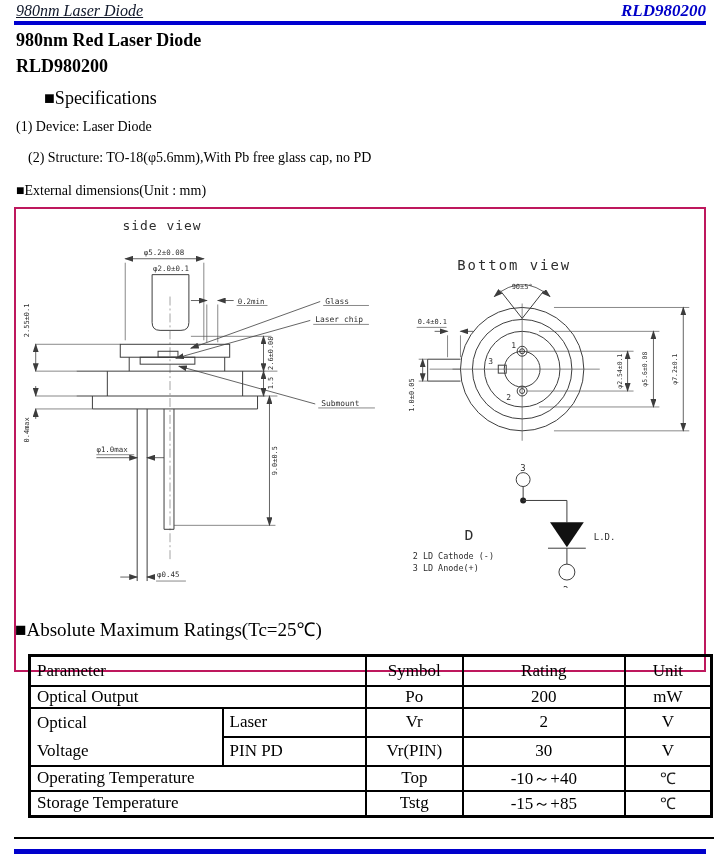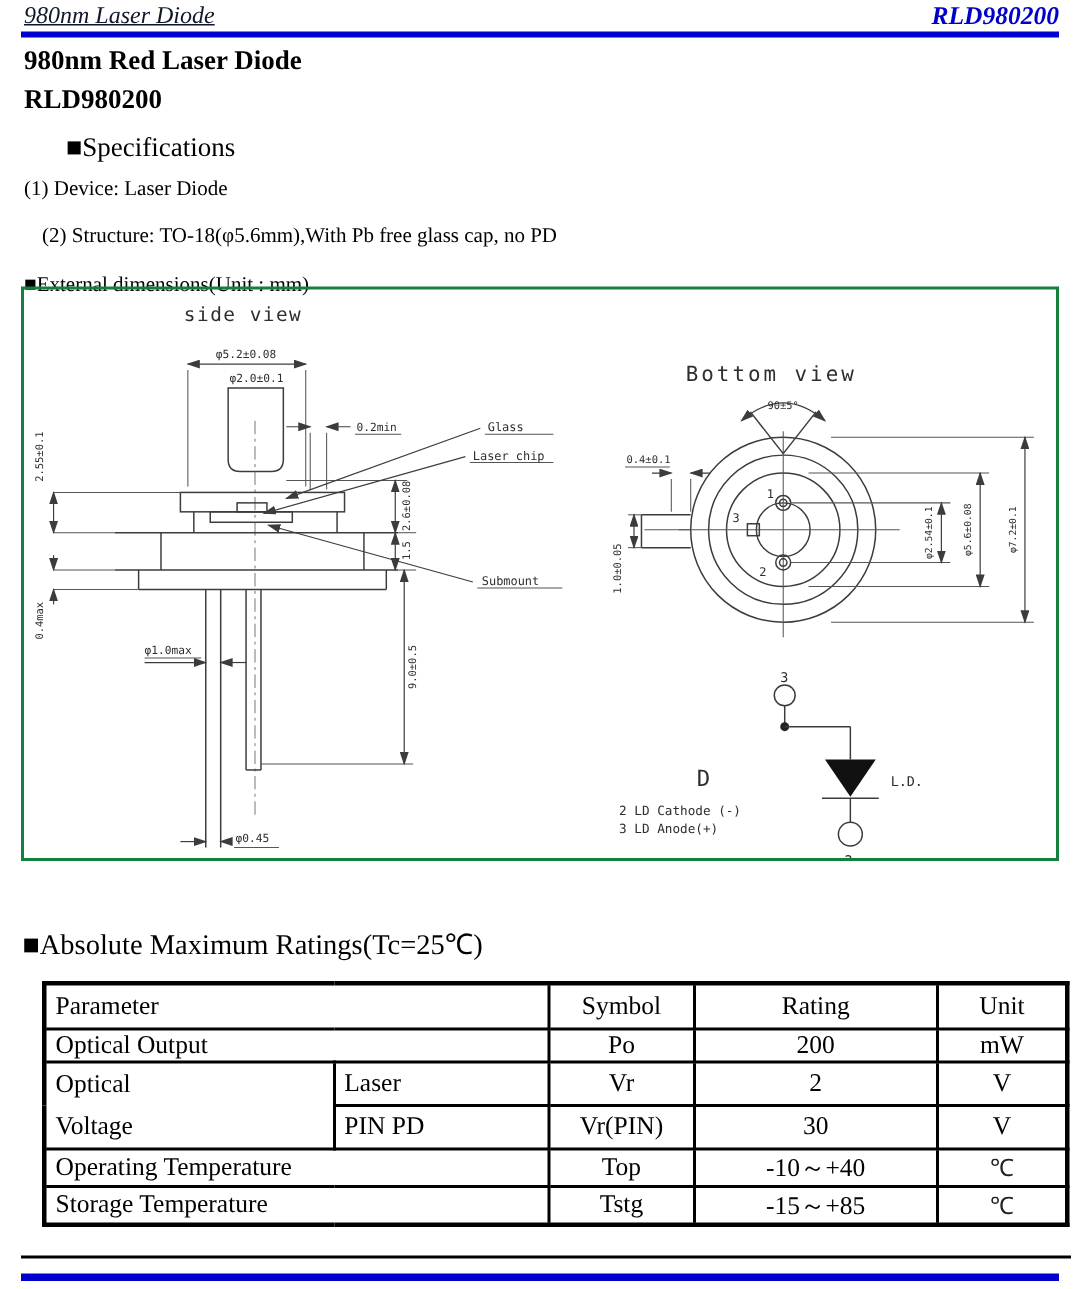--- a/index.html
+++ b/index.html
@@ -29,22 +29,22 @@
 
   .title1 { left: 16px; top: 30px; font-size: 18px; font-weight: bold; }
   .title2 { left: 16px; top: 56px; font-size: 18px; font-weight: bold; }
 
   .spec-heading { left: 16px; top: 88px; font-size: 18px; margin-left: 28px; }
   .device-line { left: 16px; top: 119px; font-size: 14px; }
   .structure-line { left: 28px; top: 150px; font-size: 14px; }
   .extdim-heading { left: 16px; top: 183px; font-size: 14px; }
 
   .draw-box {
-    left: 14px; top: 191px; width: 692px; height: 383px;
-    border: 2px solid #15803d;
+    left: 14px; top: 207px; width: 692px; height: 465px;
+    border: 2px solid #be185d;
   }
 
   .absmax-heading { left: 15px; top: 616px; font-size: 19px; }
   table.ratings-t {
     border-collapse: collapse;
     width: 685px;
     border: 3px solid #000;
     font-size: 17px;
     margin-left: 10px;
   }

